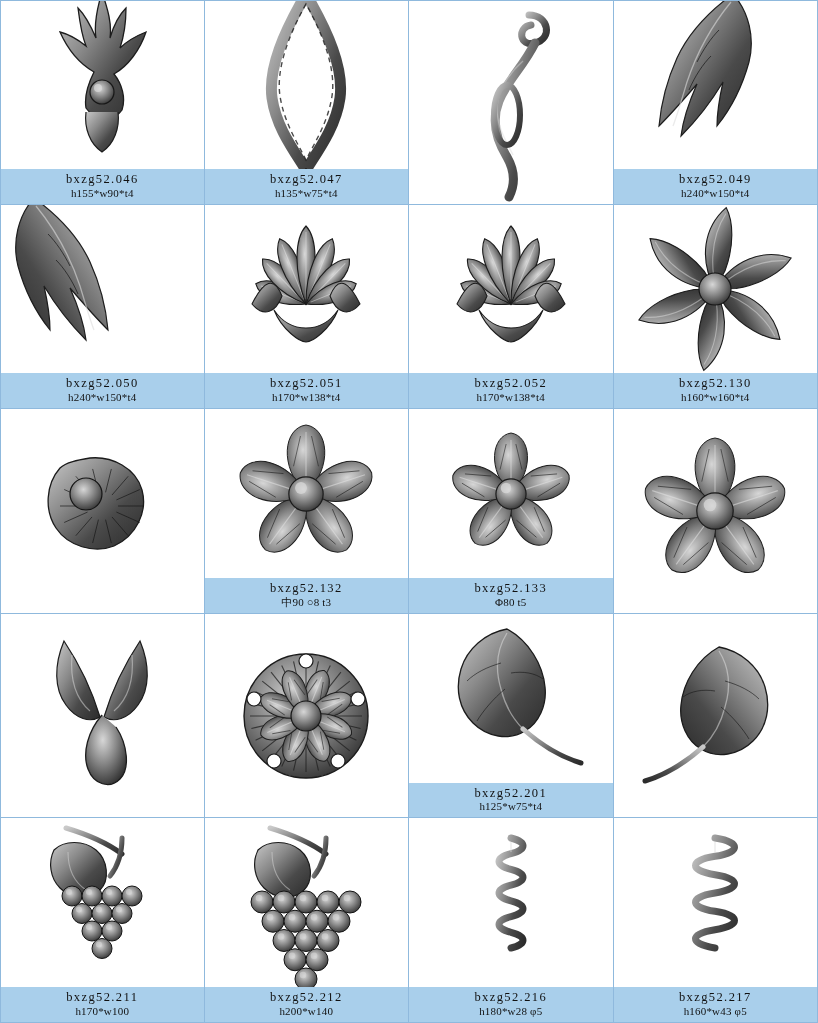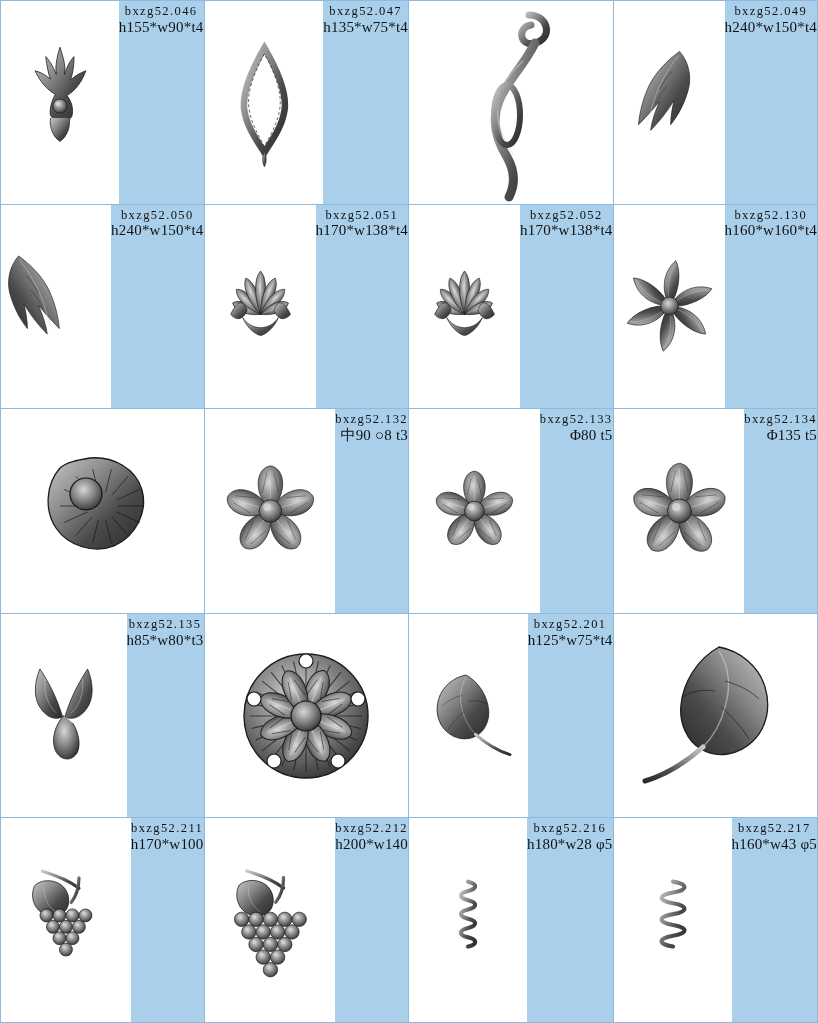--- a/index.html
+++ b/index.html
@@ -18,21 +18,21 @@
     height: 1023px;
     display: grid;
     grid-template-columns: repeat(4, 1fr);
     grid-template-rows: repeat(5, 1fr);
     background: #ffffff;
     box-sizing: border-box;
   }
   .cell {
     position: relative;
     display: flex;
-    flex-direction: row;
+    flex-direction: column;
     border-right: 1px solid #8fb9dd;
     border-bottom: 1px solid #8fb9dd;
     box-sizing: border-box;
     overflow: hidden;
   }
   .cell.col0 { border-left: 1px solid #8fb9dd; }
   .cell.row0 { border-top: 1px solid #8fb9dd; }
   .art {
     flex: 1 1 auto;
     position: relative;
@@ -51,24 +51,23 @@
     padding: 3px 0 4px 0;
     line-height: 1.18;
     font-family: "Liberation Serif", serif;
   }
   .code {
     font-size: 12.5px;
     letter-spacing: 1.4px;
     font-family: "Liberation Serif", serif;
   }
   .dims {
-    font-size: 15px;
+    font-size: 11px;
     letter-spacing: 0.2px;
     font-family: "Liberation Serif", serif;
-    text-align: right;
   }
 </style>
 </head>
 <body>
 
 <div id="catalog">
     <div class="cell col0 row0">
       <div class="art">
         <svg width="200" height="210" viewBox="0 0 200 210" aria-hidden="true">
           <defs>
@@ -594,24 +593,20 @@
       <path d="M0,0 C -29.4,-29.4 -23.52,-70 0,-73
                C 23.52,-70 29.4,-29.4 0,0 Z" fill="url(#r11)" stroke="#1f1f1f" stroke-width="1"></path>
       <path d="M0,-6 L0,-66" stroke="#e2e2e2" stroke-width="1.1" opacity="0.55"></path>
       <path d="M-13.23,-29.4 L-5.88,-62" stroke="#1a1a1a" stroke-width="0.9" opacity="0.6"></path>
       <path d="M13.23,-29.4 L5.88,-62" stroke="#1a1a1a" stroke-width="0.9" opacity="0.6"></path>
     </g>
           <circle cx="100" cy="105" r="18.2" fill="url(#r11)" stroke="#1b1b1b" stroke-width="1.2"></circle>
           <circle cx="95" cy="99" r="6.3" fill="#d8d8d8" opacity="0.75"></circle>
         </svg>
       </div>
-      <div class="caption">
-        <div class="code">bxzg52.134</div>
-        <div class="dims">Φ135 t5</div>
-      </div>
     </div>
     <div class="cell col0">
       <div class="art">
         <svg width="200" height="210" viewBox="0 0 200 210" aria-hidden="true">
           <defs>
     <linearGradient id="g12" x1="0" y1="0" x2="1" y2="1">
       <stop offset="0%" stop-color="#c9c9c9"></stop>
       <stop offset="35%" stop-color="#8a8a8a"></stop>
       <stop offset="65%" stop-color="#4a4a4a"></stop>
       <stop offset="100%" stop-color="#2b2b2b"></stop>
@@ -624,24 +619,20 @@
   </defs>
           <path d="M62,30 C52,54 52,78 64,94 C74,108 88,112 98,106
                    C92,86 82,60 62,30 Z" fill="url(#g12)" stroke="#1c1c1c" stroke-width="1.2"></path>
           <path d="M138,30 C148,54 148,78 136,94 C126,108 112,112 102,106
                    C108,86 118,60 138,30 Z" fill="url(#g12)" stroke="#1c1c1c" stroke-width="1.2"></path>
           <path d="M100,104 C86,120 80,142 86,158 C92,174 108,178 118,168
                    C128,158 126,134 114,116" fill="url(#r12)" stroke="#1c1c1c" stroke-width="1.3"></path>
           <path d="M70,44 C68,68 74,88 88,100" stroke="#e0e0e0" stroke-width="1.2" fill="none" opacity="0.5"></path>
           <path d="M130,44 C132,68 126,88 112,100" stroke="#e0e0e0" stroke-width="1.2" fill="none" opacity="0.5"></path>
         </svg>
-      </div>
-      <div class="caption">
-        <div class="code">bxzg52.135</div>
-        <div class="dims">h85*w80*t3</div>
       </div>
     </div>
     <div class="cell">
       <div class="art">
         <svg width="200" height="210" viewBox="0 0 200 210" aria-hidden="true">
           <defs>
     <linearGradient id="g13" x1="0" y1="0" x2="1" y2="1">
       <stop offset="0%" stop-color="#c9c9c9"></stop>
       <stop offset="35%" stop-color="#8a8a8a"></stop>
       <stop offset="65%" stop-color="#4a4a4a"></stop>

